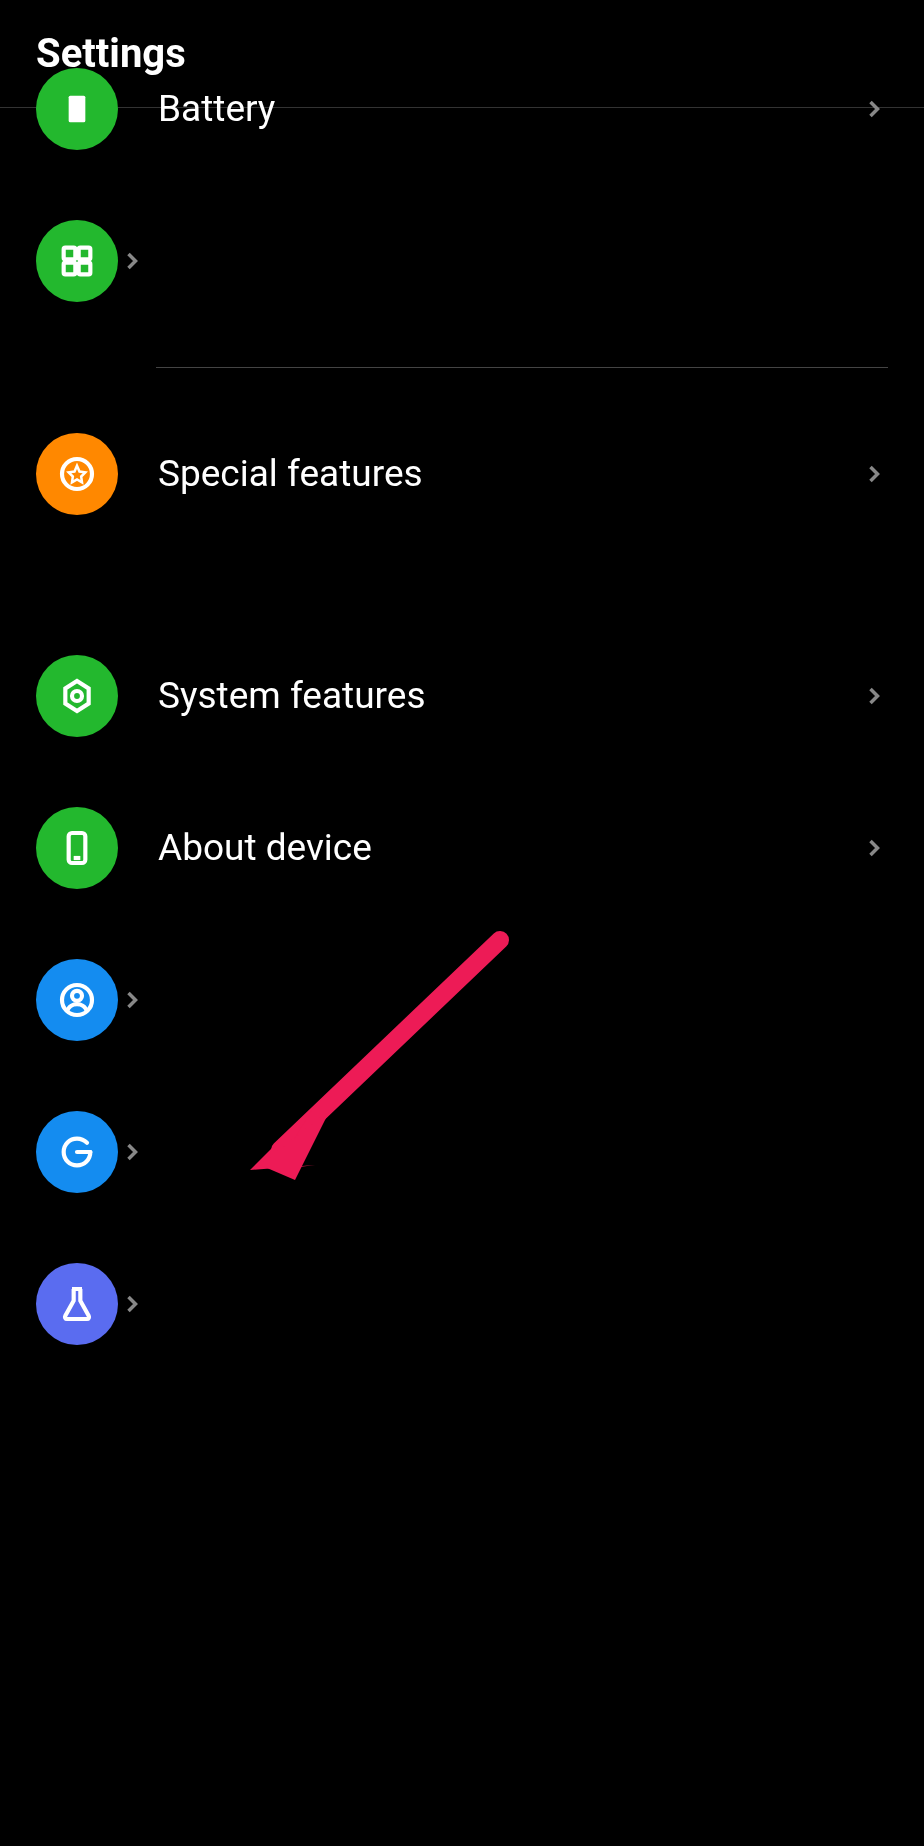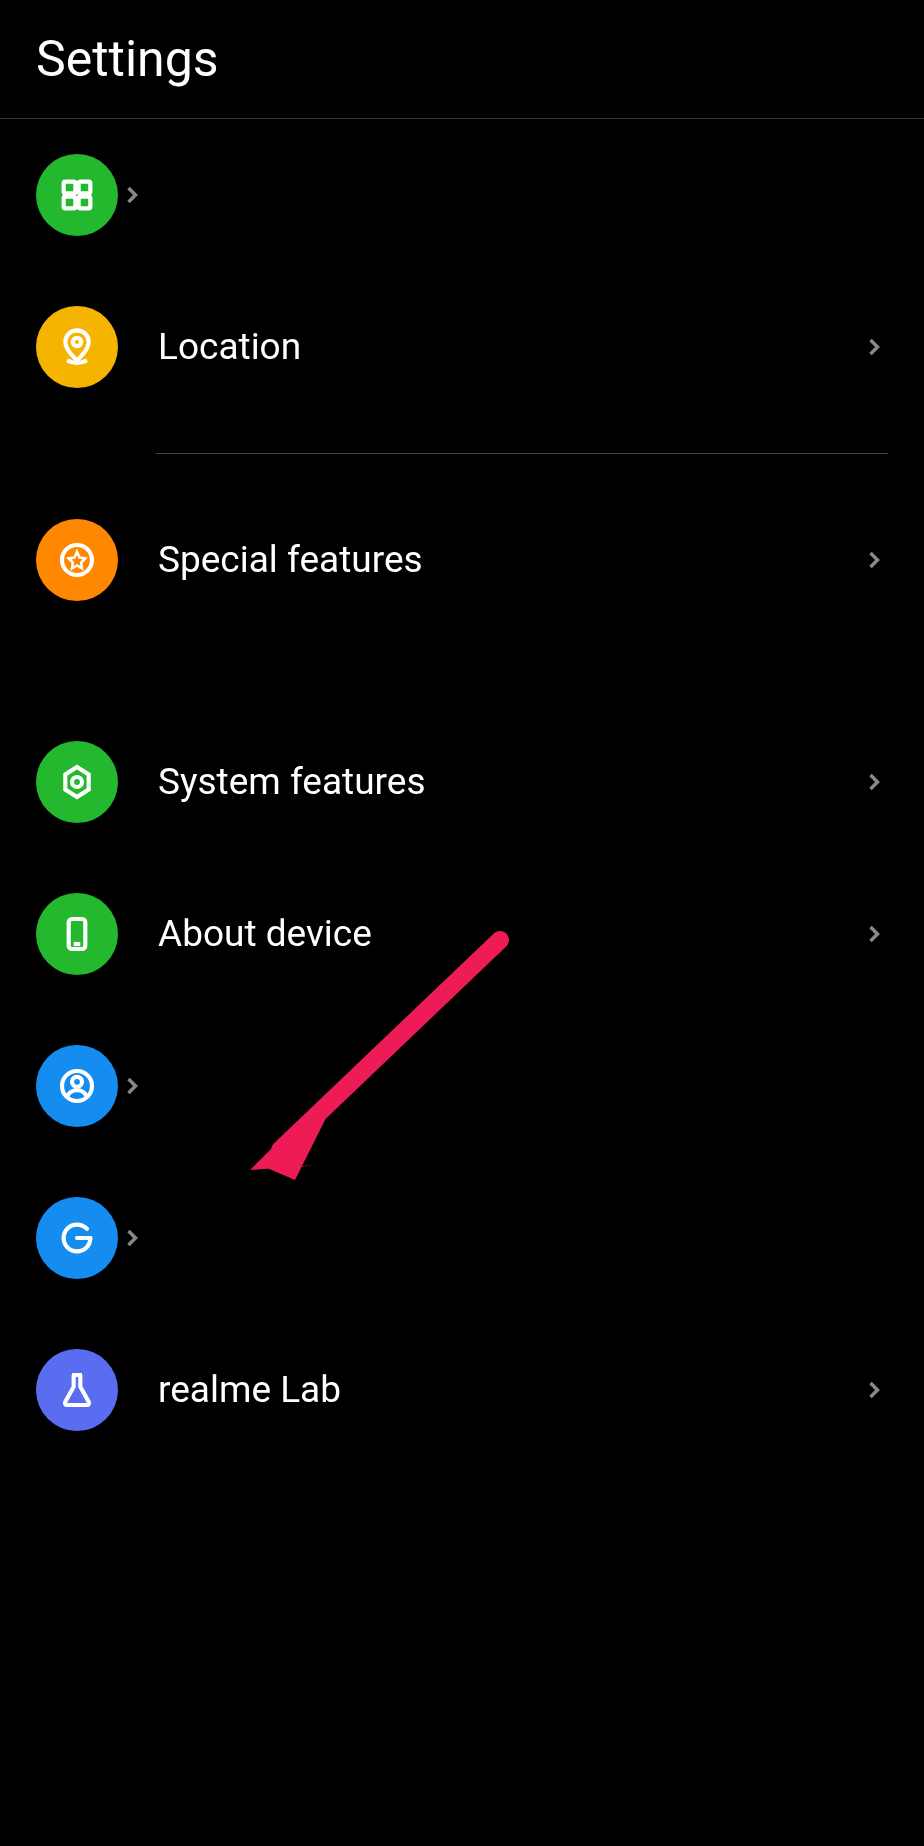--- a/index.html
+++ b/index.html
@@ -14,22 +14,22 @@
       height: 1846px;
       overflow: hidden;
       position: relative;
     }
     .header {
       padding: 30px 36px;
       border-bottom: 1px solid #333;
     }
     .header-title {
       color: #ffffff;
-      font-size: 50px;
-      font-weight: 400;
+      font-size: 40px;
+      font-weight: 700;
     }
     .settings-list {
       padding: 0 36px;
     }
     .settings-item {
       display: flex;
       align-items: center;
       padding: 35px 0;
       cursor: pointer;
     }
@@ -88,48 +88,46 @@
   </style>
 </head>
 <body>
 
 <div class="header">
   <div class="header-title">Settings</div>
 </div>
 
 <div class="settings-list">
 
+  <div class="settings-item partial">
+    <div class="icon-circle icon-green">
+      <svg class="icon-svg" viewBox="0 0 24 24">
+          <rect x="7" y="4" width="10" height="16" rx="1" fill="#fff" stroke="none"></rect>
+        </svg>
+    </div>
+    <div class="item-label">Battery</div>
+    <svg class="chevron" width="28" height="28" viewBox="0 0 24 24" fill="none" stroke="#888" stroke-width="3">
+        <polyline points="9 6 15 12 9 18"></polyline>
+      </svg>
+  </div>
 
   <div class="settings-item">
     <div class="icon-circle icon-green">
       <svg class="icon-svg" viewBox="0 0 24 24" stroke="#fff" stroke-width="2.5">
           <rect x="4" y="4" width="7" height="7" rx="1"></rect>
           <rect x="13" y="4" width="7" height="7" rx="1"></rect>
           <rect x="4" y="13" width="7" height="7" rx="1"></rect>
           <rect x="13" y="13" width="7" height="7" rx="1"></rect>
         </svg>
     </div>
     <svg class="chevron" width="28" height="28" viewBox="0 0 24 24" fill="none" stroke="#888" stroke-width="3">
         <polyline points="9 6 15 12 9 18"></polyline>
       </svg>
   </div>
 
-  <div class="settings-item">
-    <div class="icon-circle icon-yellow">
-      <svg class="icon-svg" viewBox="0 0 24 24" stroke="#fff" stroke-width="2.5">
-          <path d="M12 2 C8 2 5 5 5 9 C5 14 12 20 12 20 C12 20 19 14 19 9 C19 5 16 2 12 2 Z"></path>
-          <circle cx="12" cy="9" r="2.5"></circle>
-          <path d="M6 20 Q12 23 18 20"></path>
-        </svg>
-    </div>
-    <div class="item-label">Location</div>
-    <svg class="chevron" width="28" height="28" viewBox="0 0 24 24" fill="none" stroke="#888" stroke-width="3">
-        <polyline points="9 6 15 12 9 18"></polyline>
-      </svg>
-  </div>
 
   <hr class="divider">
 
   <div class="settings-item">
     <div class="icon-circle icon-orange">
       <svg class="icon-svg" viewBox="0 0 24 24" stroke="#fff" stroke-width="2.5">
           <circle cx="12" cy="12" r="9"></circle>
           <path d="M12 7 L13.5 10.5 L17 11 L14.5 13.5 L15 17 L12 15.2 L9 17 L9.5 13.5 L7 11 L10.5 10.5 Z" stroke-width="1.5"></path>
         </svg>
     </div>
@@ -192,21 +190,20 @@
         <polyline points="9 6 15 12 9 18"></polyline>
       </svg>
   </div>
 
   <div class="settings-item">
     <div class="icon-circle icon-purple">
       <svg class="icon-svg" viewBox="0 0 24 24" stroke="#fff" stroke-width="2.5">
           <path d="M9 3 L15 3 M10 3 L10 10 L5 19 C4.5 20 5 21 6 21 L18 21 C19 21 19.5 20 19 19 L14 10 L14 3"></path>
         </svg>
     </div>
-    <div class="item-label">realme Lab</div>
     <svg class="chevron" width="28" height="28" viewBox="0 0 24 24" fill="none" stroke="#888" stroke-width="3">
         <polyline points="9 6 15 12 9 18"></polyline>
       </svg>
   </div>
 
 </div>
 
 <svg class="arrow-annotation" width="300" height="260" viewBox="0 0 300 260">
   <defs>
     <marker id="arrowhead" markerWidth="12" markerHeight="12" refX="3" refY="6" orient="auto">

